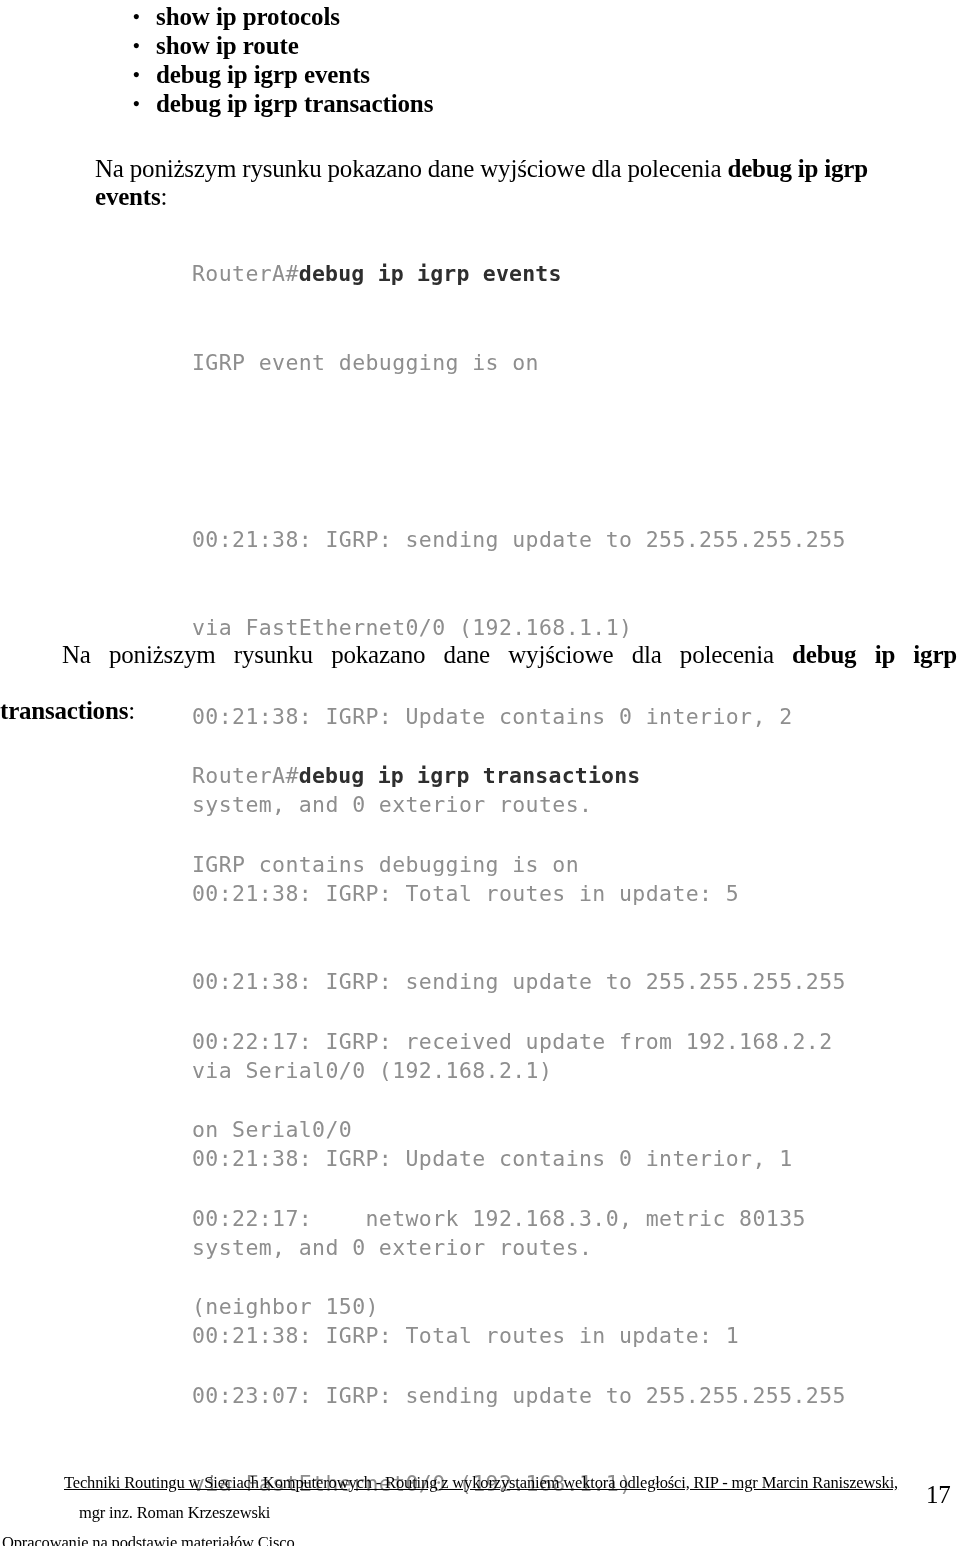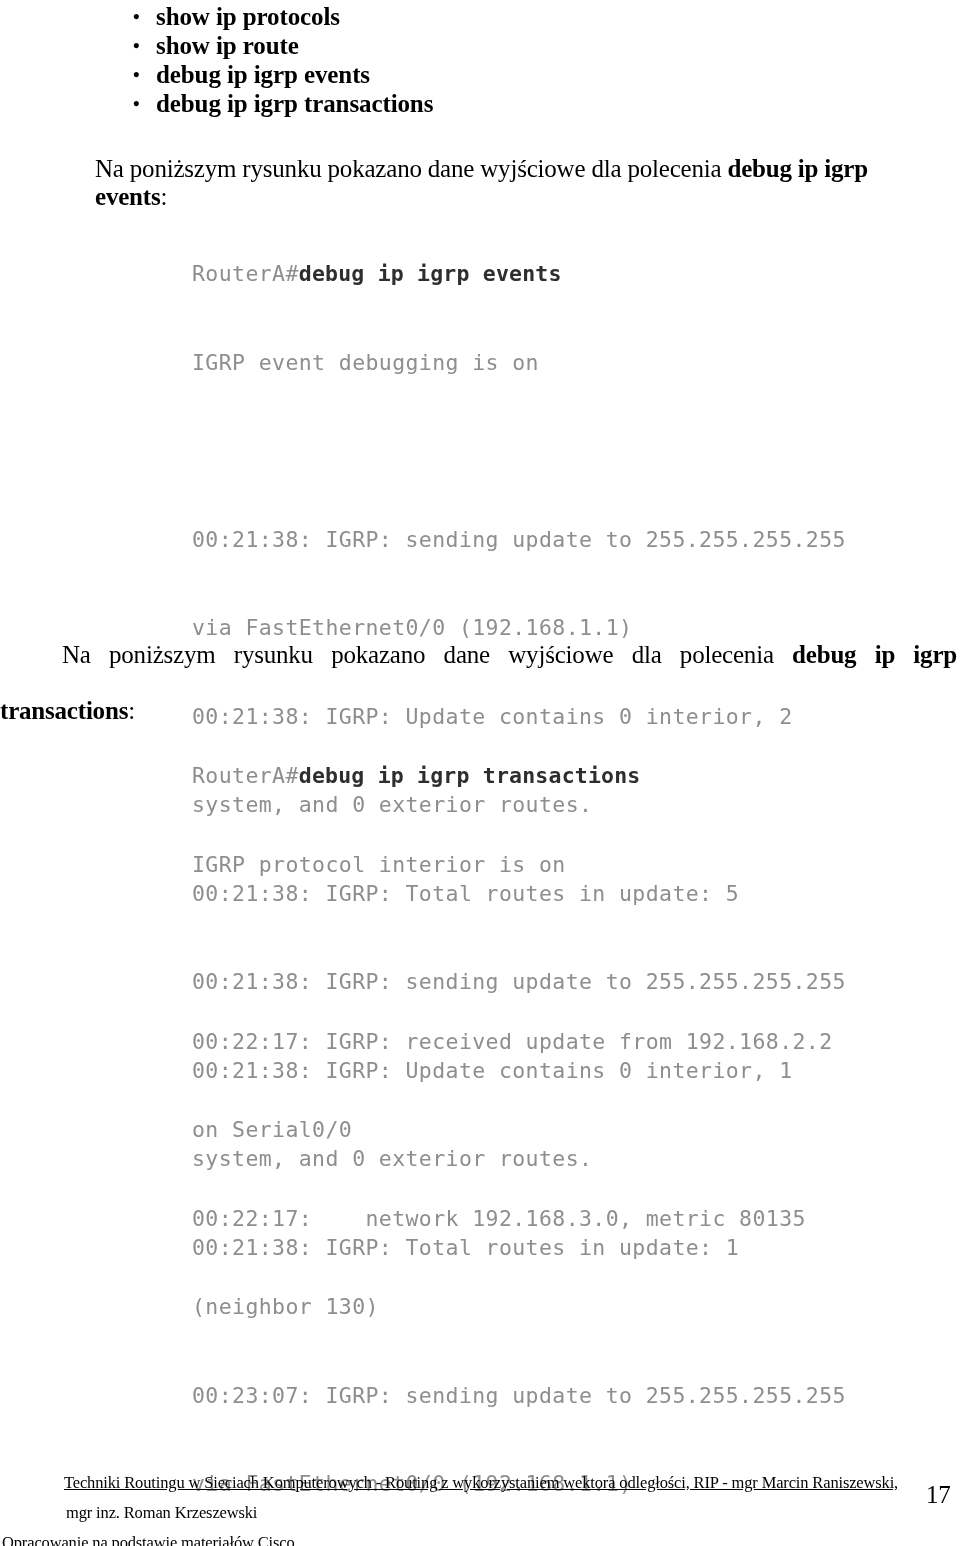--- a/index.html
+++ b/index.html
@@ -102,21 +102,21 @@
     position: absolute;
     left: 0;
     top: 1468px;
     width: 960px;
     font-size: 16.5px;
     line-height: 30px;
     letter-spacing: -0.15px;
     white-space: nowrap;
   }
   .footer .fline1 { position: absolute; left: 64px; top: 0px; text-decoration: underline; }
-  .footer .fline2 { position: absolute; left: 66px; top: 30px; text-align: right; }
+  .footer .fline2 { position: absolute; left: 79px; top: 30px; text-align: right; }
   .footer .fline3 { position: absolute; left: 2px;  top: 60px; }
   .page-number {
     position: absolute;
     left: 926px;
     top: 16px;
     font-size: 25px;
     line-height: 21px;
   }
 </style>
 </head>
@@ -146,35 +146,36 @@
 <div class="console" id="console-events">
   <span class="line"><span>RouterA#</span><b>debug ip igrp events</b></span>
   <span class="line">IGRP event debugging is on</span>
   <span class="line blank"></span>
   <span class="line">00:21:38: IGRP: sending update to 255.255.255.255</span>
   <span class="line">via FastEthernet0/0 (192.168.1.1)</span>
   <span class="line">00:21:38: IGRP: Update contains 0 interior, 2</span>
   <span class="line">system, and 0 exterior routes.</span>
   <span class="line">00:21:38: IGRP: Total routes in update: 5</span>
   <span class="line">00:21:38: IGRP: sending update to 255.255.255.255</span>
+  <span class="line">via Serial0/0 (192.168.2.1)</span>
   <span class="line">00:21:38: IGRP: Update contains 0 interior, 1</span>
   <span class="line">system, and 0 exterior routes.</span>
   <span class="line">00:21:38: IGRP: Total routes in update: 1</span>
 </div>
 
 <p class="para" id="para-transactions"><span class="justified-line"><span>Na poniższym rysunku pokazano dane wyjściowe dla polecenia </span><b>debug ip igrp</b></span><b>transactions</b><span>:</span></p>
 
 <div class="console" id="console-transactions">
   <span class="line"><span>RouterA#</span><b>debug ip igrp transactions</b></span>
-  <span class="line">IGRP protocol interior is on</span>
+  <span class="line">IGRP contains debugging is on</span>
   <span class="line blank"></span>
   <span class="line">00:22:17: IGRP: received update from 192.168.2.2</span>
   <span class="line">on Serial0/0</span>
   <span class="line">00:22:17:    network 192.168.3.0, metric 80135</span>
-  <span class="line">(neighbor 130)</span>
+  <span class="line">(neighbor 150)</span>
   <span class="line">00:23:07: IGRP: sending update to 255.255.255.255</span>
   <span class="line">via FastEthernet0/0 (192.168.1.1)</span>
   
   
   
   
   
 </div>
 
 <div class="footer">

